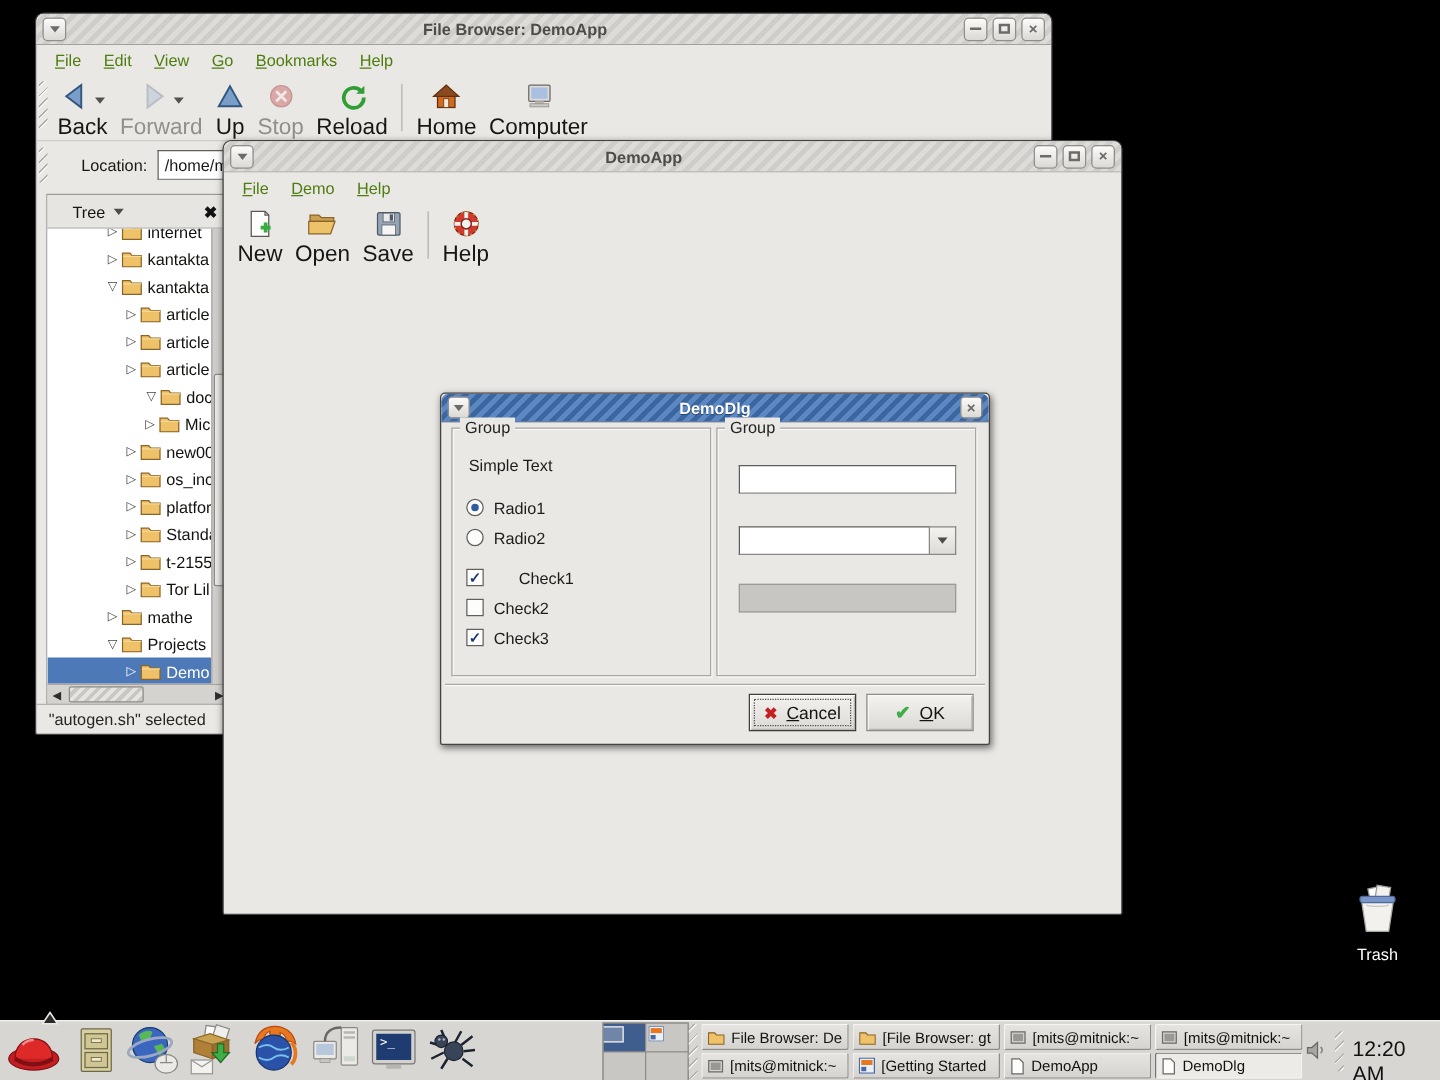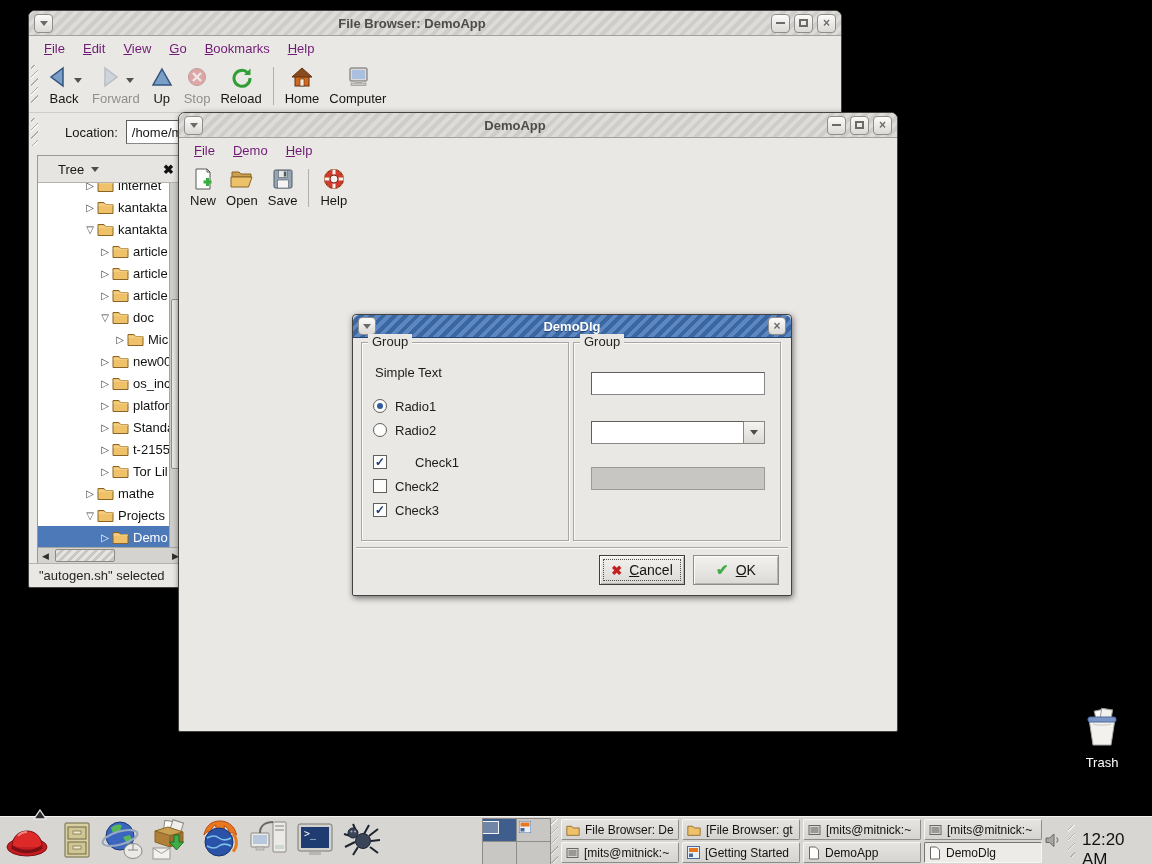--- a/index.html
+++ b/index.html
@@ -14,26 +14,26 @@
        border-bottom:1px solid #a3a19d;display:flex;align-items:center;padding:0 3px;box-sizing:border-box;}
   .title{flex:1;text-align:center;font-weight:bold;font-size:13px;color:#4e4c49;
        overflow:hidden;white-space:nowrap;}
   .tbtn{width:17px;height:17px;margin:0 2px;border:1px solid #908e8a;border-radius:4px;flex:none;
        background:linear-gradient(#fcfbfa,#dbd9d5);display:flex;align-items:center;justify-content:center;cursor:default;}
   .gchev{width:0;height:0;border:4px solid transparent;border-top:5px solid #6d6b68;margin-top:4px;}
   .gmin{width:9px;height:2px;background:#6d6b68;}
   .gmax{width:9px;height:8px;border:2px solid #6d6b68;box-sizing:border-box;}
   .gx{color:#6d6b68;font-size:12px;font-weight:bold;line-height:1;}
 
-  .menubar{position:absolute;display:flex;align-items:center;font-size:13px;color:#701a75;}
+  .menubar{position:absolute;display:flex;align-items:center;font-size:13px;color:#4d7c0f;}
   .mi{padding:4px 9px;}
   .toolbar{position:absolute;display:flex;align-items:flex-start;border-bottom:1px solid #cfcdc9;box-sizing:border-box;}
   .grip{width:7px;height:38px;margin:4px 3px 0 2px;flex:none;
         background:repeating-linear-gradient(135deg,transparent 0 2px,#aeaca8 2px 3px,#f6f5f3 3px 4px,transparent 4px 6px);}
-  .tool{display:flex;flex-direction:column;align-items:center;font-size:13px;color:#161614;padding:3px 5px 1px 5px;}
+  .tool{display:flex;flex-direction:column;align-items:center;font-size:18px;color:#161614;padding:3px 5px 1px 5px;}
   .tool .trow-ic{display:flex;align-items:center;height:25px;}
   .tool .tlabel{margin-top:2px;white-space:nowrap;}
   .tool.disabled .tlabel{color:#918f8b;}
   .tool.disabled svg{opacity:.45;}
   .dropchev{width:0;height:0;border:4px solid transparent;border-top:5px solid #54524f;margin:12px 0 0 4px;}
   .tsep{width:1px;background:#b2b0ac;height:38px;margin:6px 6px 0 6px;flex:none;}
 
   .entry{background:#fff;border:1px solid #8a8886;border-top-color:#5f5e5b;border-left-color:#5f5e5b;
         font-size:13px;color:#161614;display:flex;align-items:center;padding:0 5px;box-sizing:border-box;}
 
@@ -290,21 +290,21 @@
             <div class="trow" style="padding-left: 60px;">
               <span class="exp"></span>
               <span class="fold">
                 <svg width="17" height="14" viewBox="0 0 17 14">
                   <path d="M1 2.5h6l1.6 2H16v9H1z" fill="#efc26a" stroke="#8a6426"></path>
                   <path d="M1.5 5h14.5" stroke="#f6d896" stroke-width="1"></path>
                 </svg>
               </span>
               <span class="tlbl">article</span>
             </div>
-            <div class="trow expanded" style="padding-left: 60px;">
+            <div class="trow expanded" style="padding-left: 60px; margin-left: 16px;">
               <span class="exp"></span>
               <span class="fold">
                 <svg width="17" height="14" viewBox="0 0 17 14">
                   <path d="M1 2.5h6l1.6 2H16v9H1z" fill="#efc26a" stroke="#8a6426"></path>
                   <path d="M1.5 5h14.5" stroke="#f6d896" stroke-width="1"></path>
                 </svg>
               </span>
               <span class="tlbl">doc</span>
             </div>
             <div class="trow" style="padding-left: 75px;">

